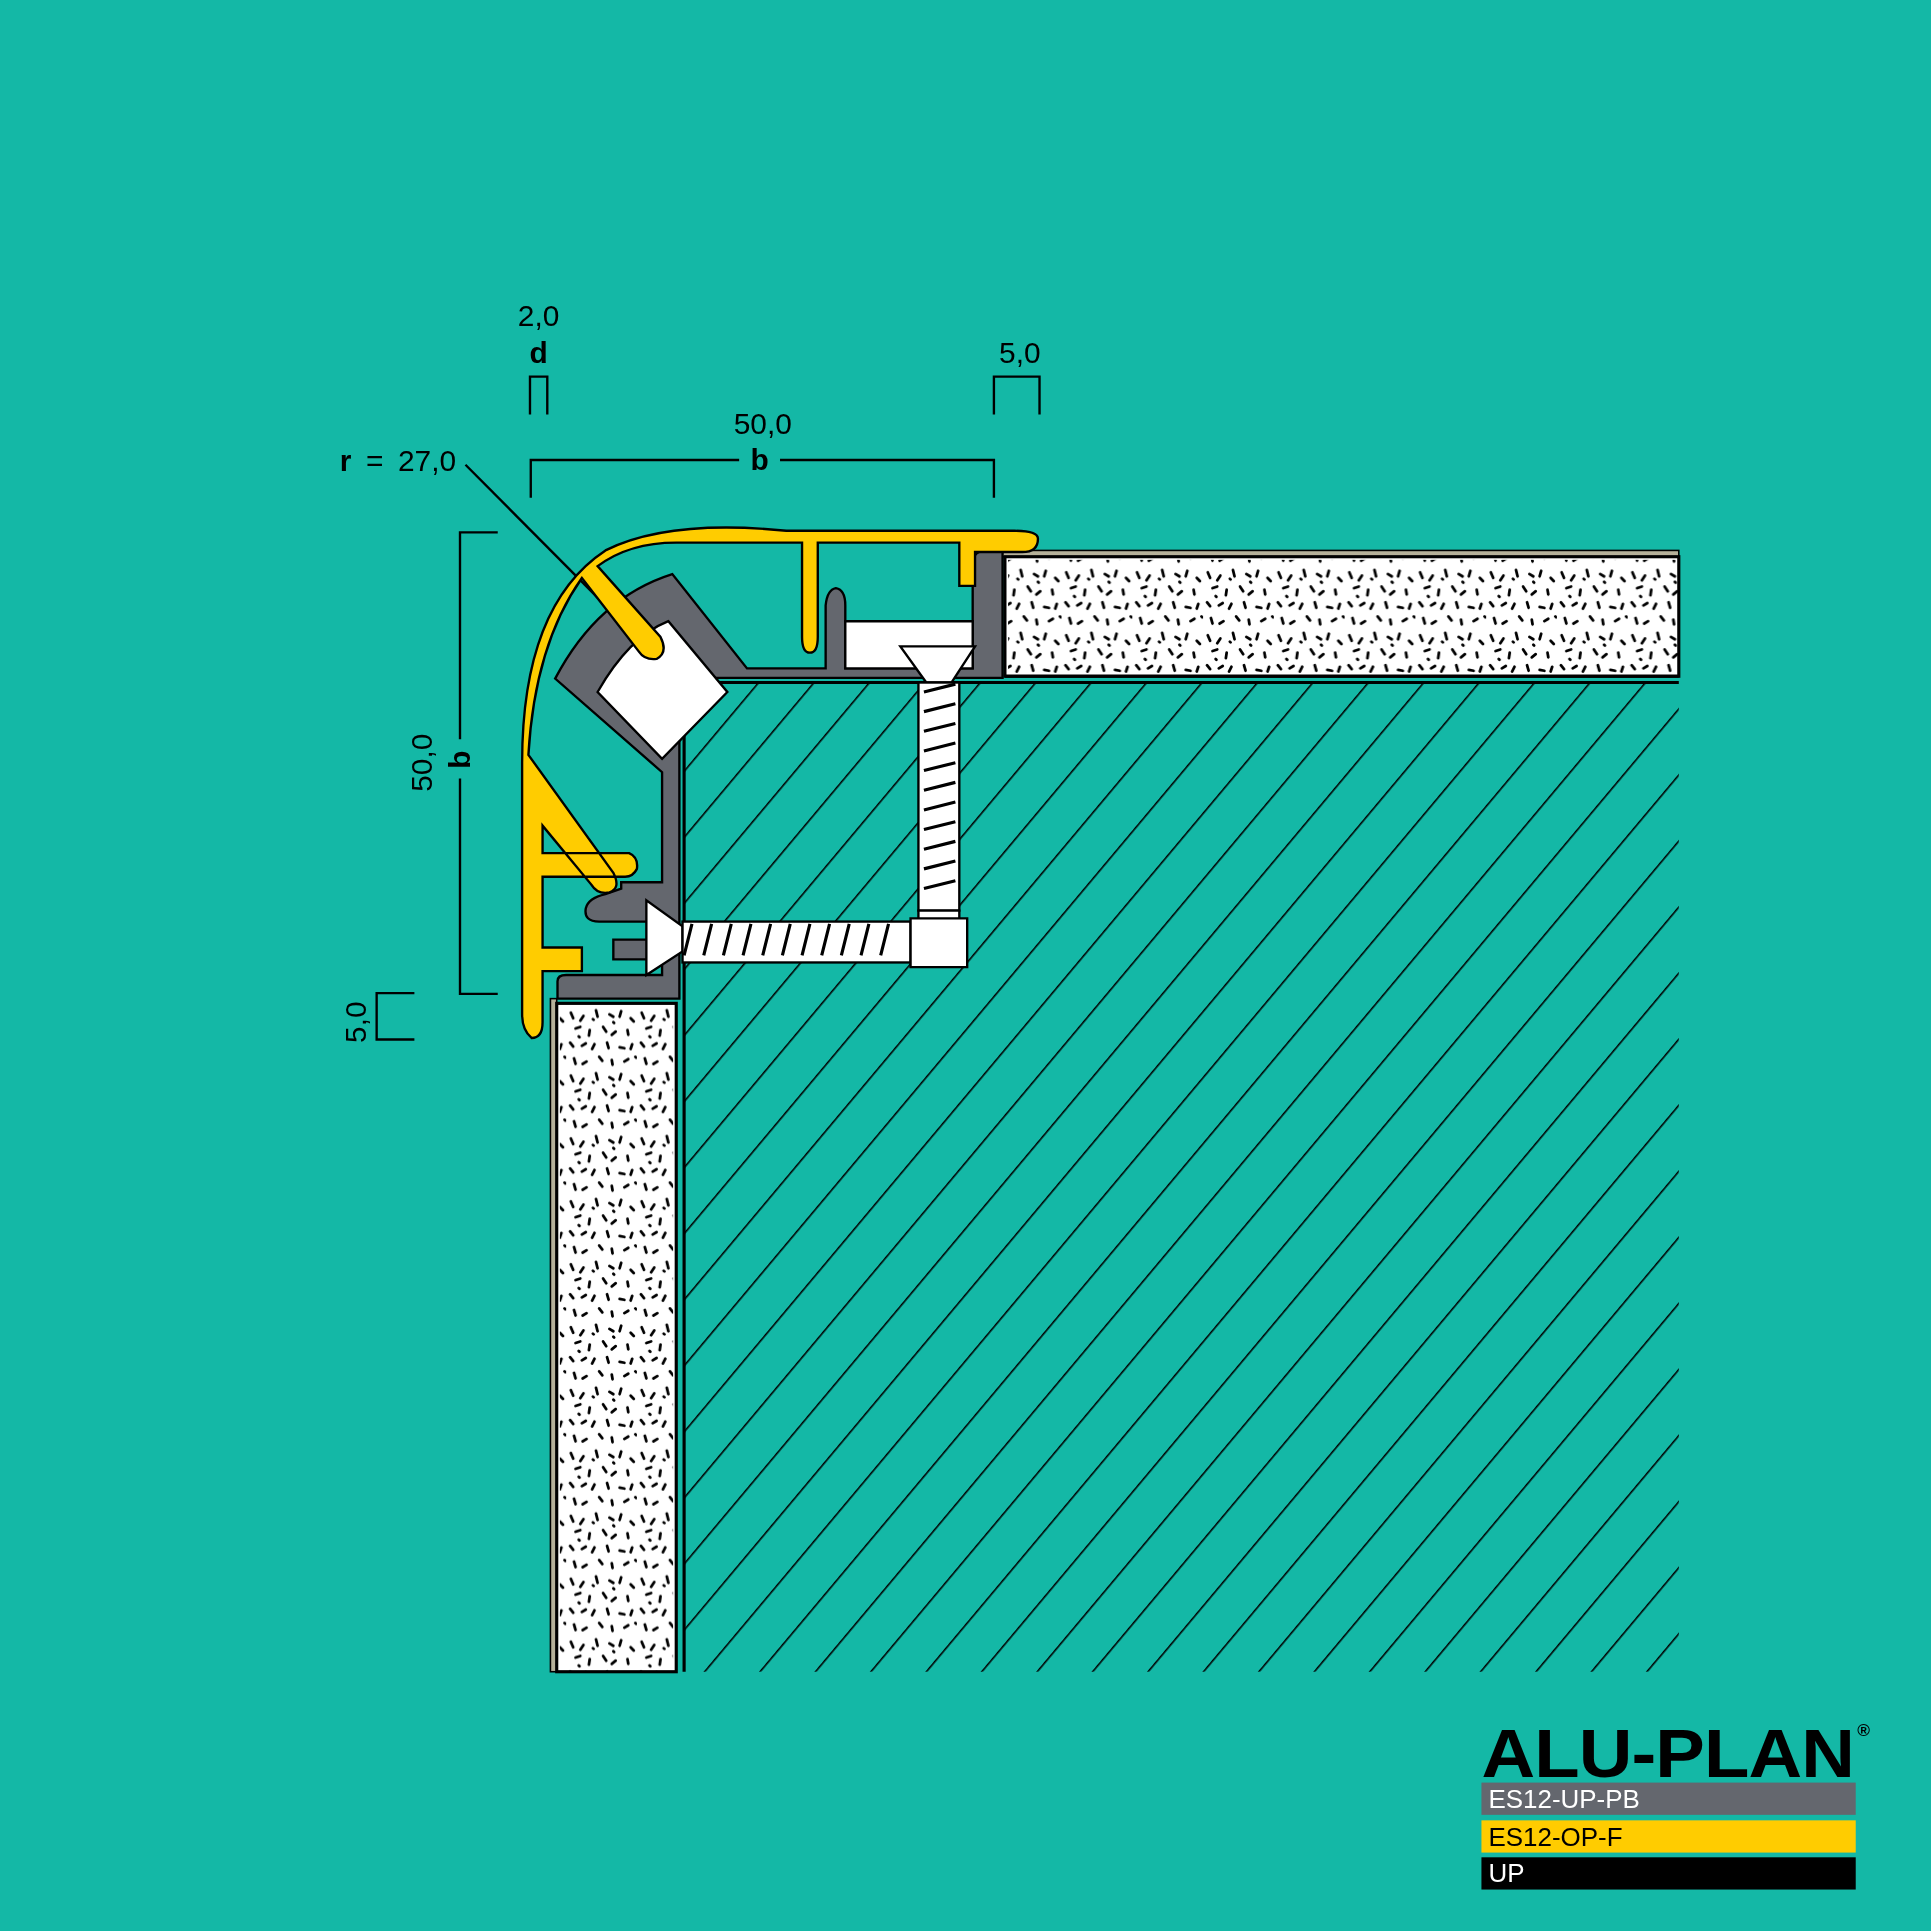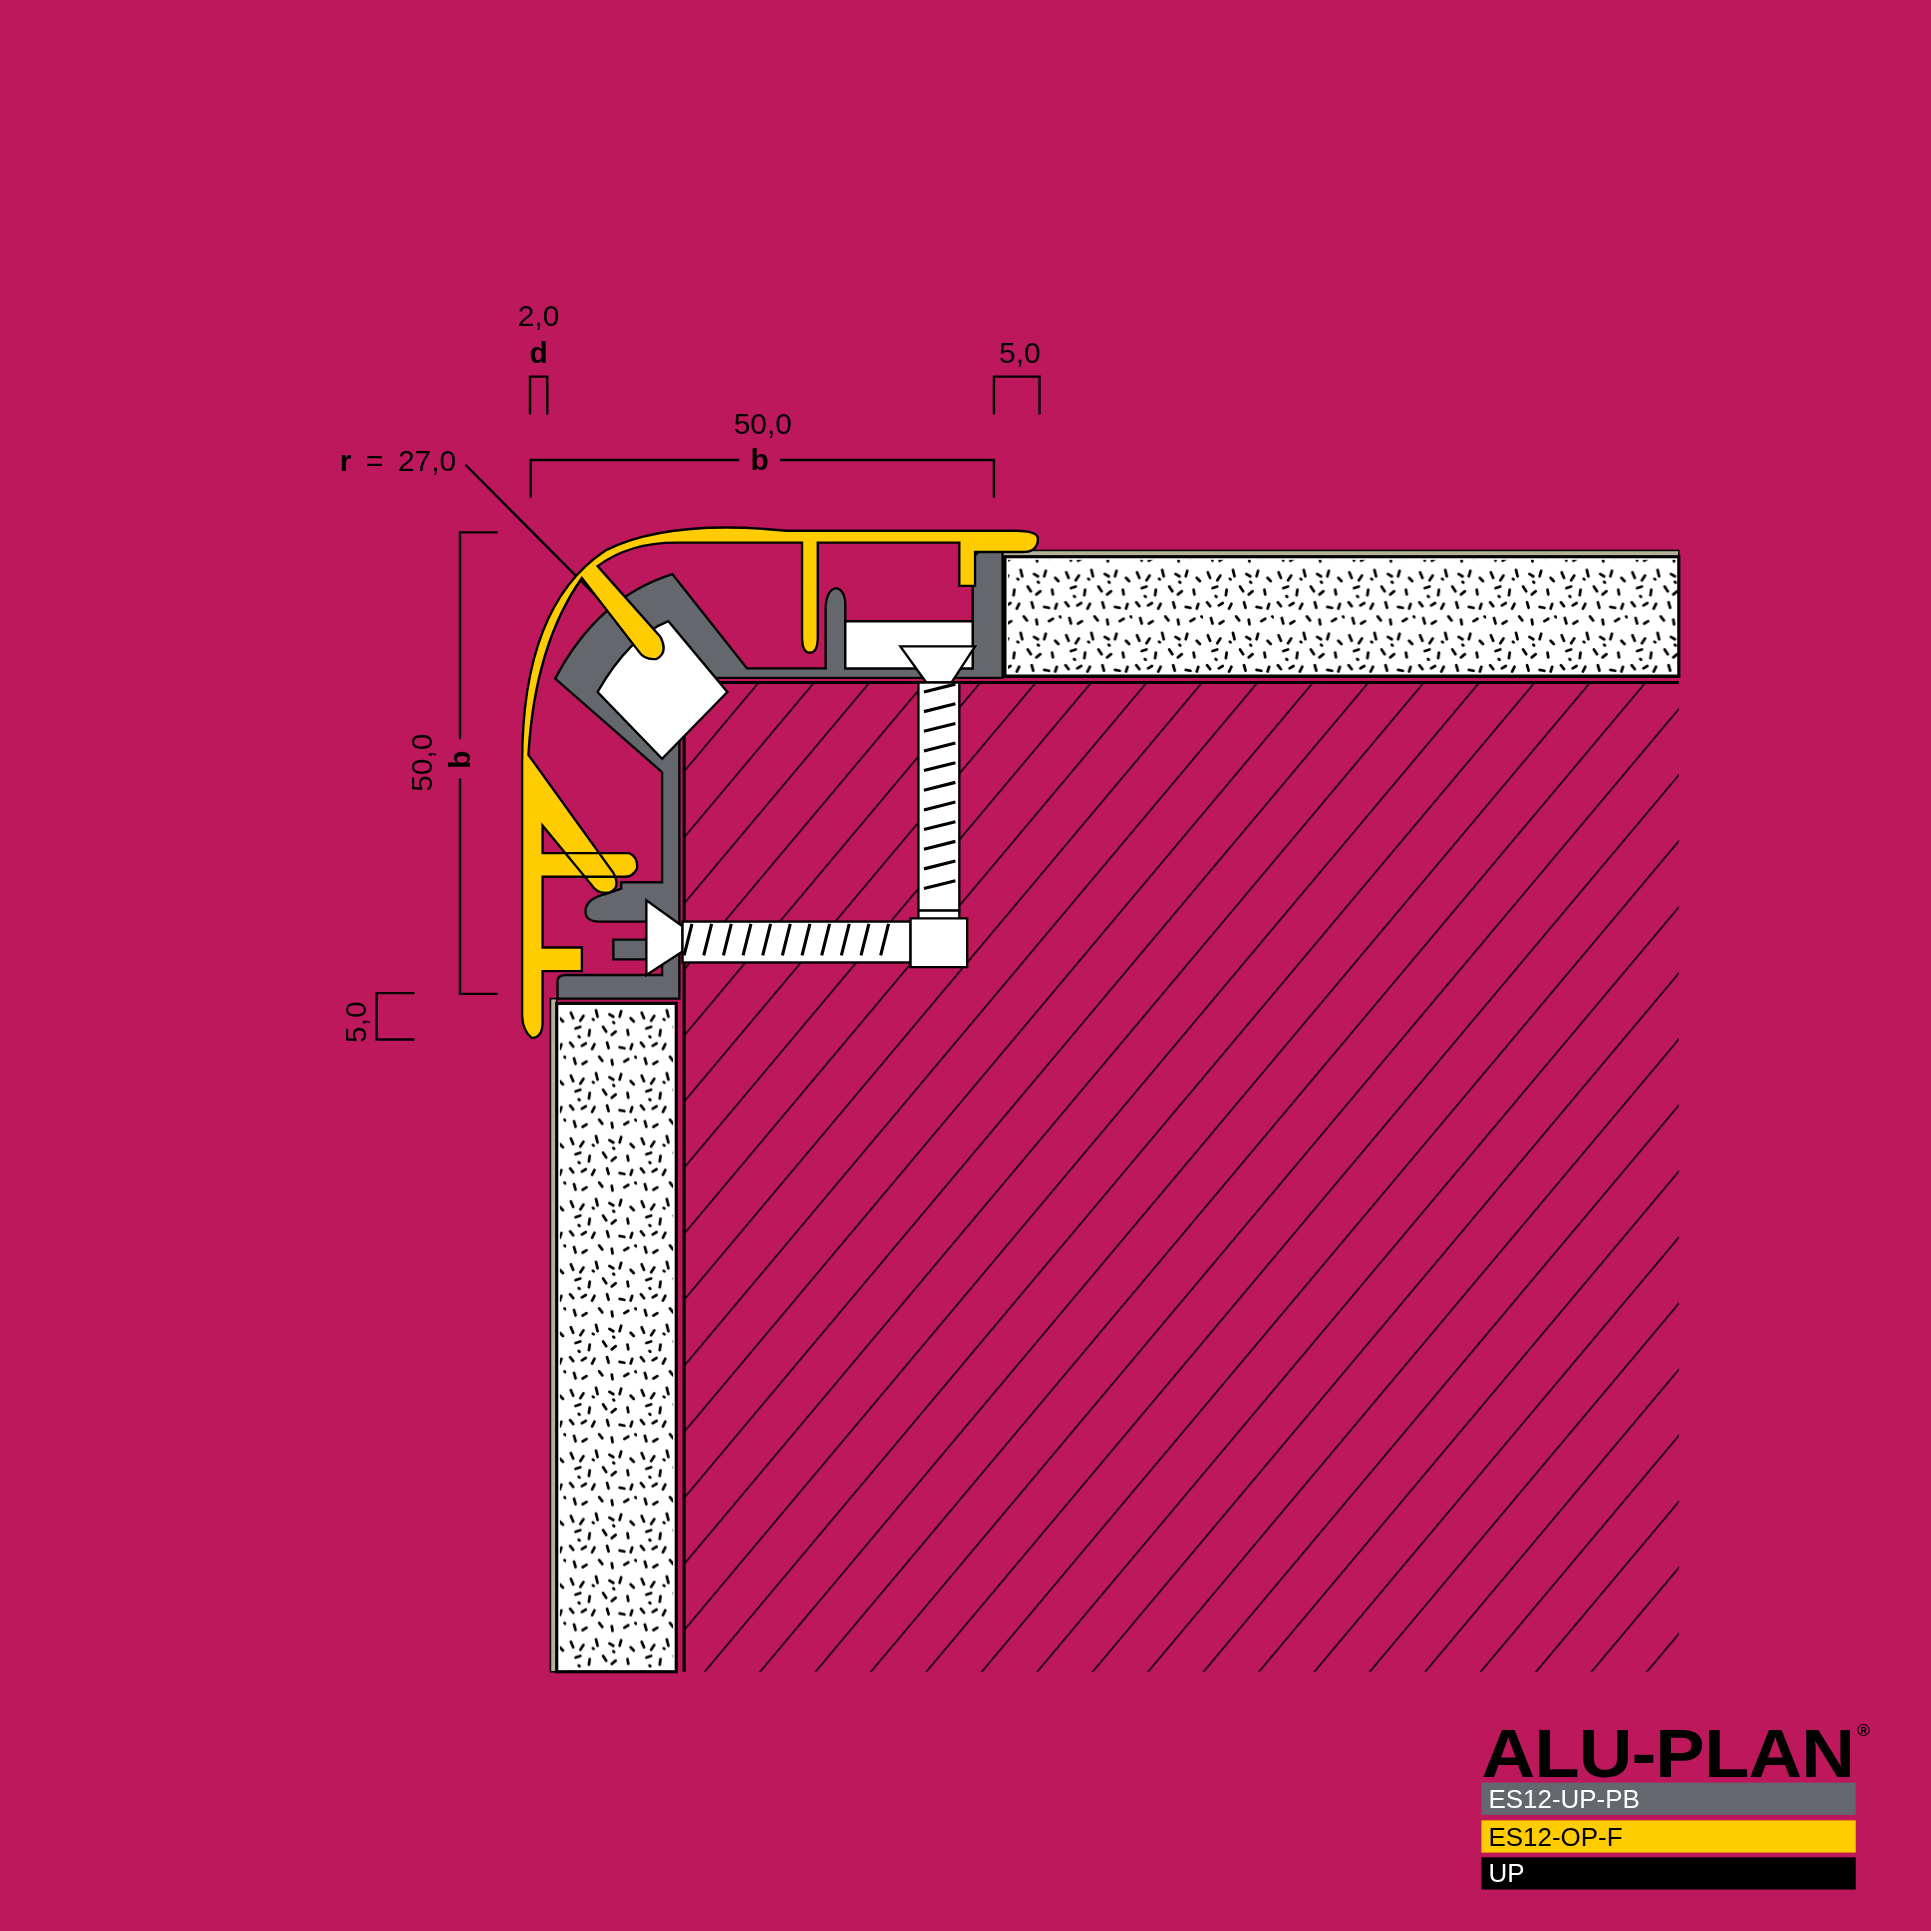--- a/index.html
+++ b/index.html
@@ -1,16 +1,16 @@
 <!DOCTYPE html>
 <html style="font-size:12.6px"><head>
 <meta charset="utf-8">
 <style>
   html,body{margin:0;padding:0;background:#ffffff;}
-  #canvas{position:relative;width:1932px;height:1932px;background:#be185d;overflow:hidden;}
+  #canvas{position:relative;width:1932px;height:1932px;background:#14b8a6;overflow:hidden;}
   svg{position:absolute;left:0;top:0;}
   .dimtxt{font-family:"Liberation Sans",sans-serif;font-size:38px;fill:#000;}
   .dimbold{font-family:"Liberation Sans",sans-serif;font-size:38px;font-weight:bold;fill:#000;}
   .logo-word{font-family:"Liberation Sans",sans-serif;font-weight:bold;font-size:86px;fill:#000;letter-spacing:-1px;}
   .bar-label{font-family:"Liberation Sans",sans-serif;font-size:33px;}
 </style>
 </head>
 <body>
 
 <div id="canvas">

